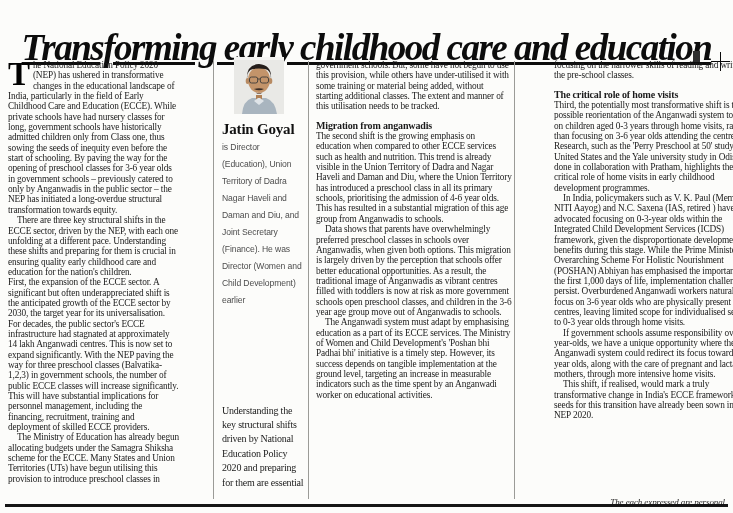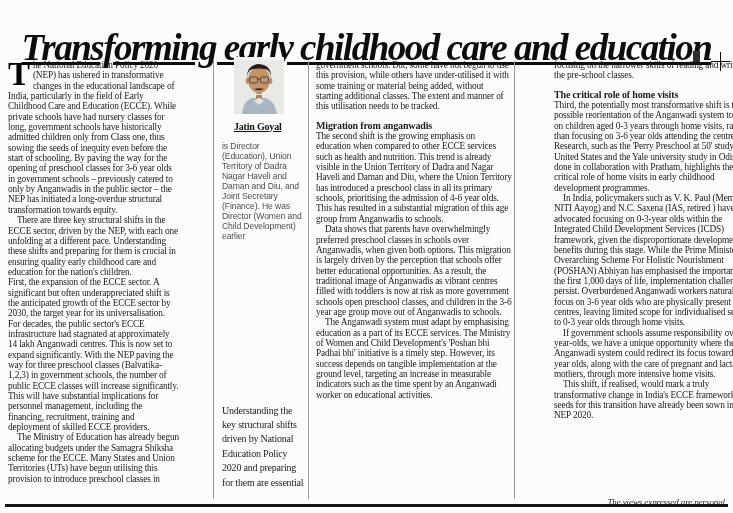--- a/index.html
+++ b/index.html
@@ -30,26 +30,26 @@
   .vdivider{
     position:absolute;top:61px;height:438px;width:1px;background:#9b9b97;
   }
   .vd1{left:213px;} .vd2{left:308px;} .vd3{left:514px;}
   .bio-col{
     position:absolute;left:222px;top:57px;width:84px;height:443px;
     display:flex;flex-direction:column;
   }
   .photo-wrap{margin-left:12px;width:50px;height:57px;}
   .author-name{
-    margin:7px 0 0 12px;font-weight:bold;font-size:10px;
-    text-decoration:underline;color:#111;letter-spacing:-0.2px;
+    margin:7px 0 0 0;font-weight:bold;font-size:15px;
+    color:#111;letter-spacing:-0.2px;
   }
   .author-bio{
-    margin-top:9px;font-family:"Liberation Sans", sans-serif;
-    font-size:8.6px;line-height:10px;color:#4d4d4d;letter-spacing:-0.1px;
+    margin-top:1px;font-family:"Liberation Sans", sans-serif;
+    font-size:8.6px;line-height:17px;color:#4d4d4d;letter-spacing:-0.1px;
   }
   .pull-quote{
     margin-top:auto;font-size:10px;line-height:14.4px;color:#1b1b1b;
     letter-spacing:-0.2px;
   }
   .footer-note{
     position:absolute;right:8px;top:488px;
     font-style:italic;font-size:9px;color:#222;letter-spacing:-0.1px;
   }
   .bottom-rule{
@@ -122,15 +122,15 @@
 
 <div class="col col3">
   <p class="para flush">focusing on the narrower skills of reading and writing in the pre-school classes.</p>
   <h3 class="col-head">The critical role of home visits</h3>
   <p class="para flush">Third, the potentially most transformative shift is the possible reorientation of the Anganwadi system to focus on children aged 0-3 years through home visits, rather than focusing on 3-6 year olds attending the centres. Research, such as the 'Perry Preschool at 50' study in the United States and the Yale university study in Odisha done in collaboration with Pratham, highlights the critical role of home visits in early childhood development programmes.</p>
   <p class="para">In India, policymakers such as V. K. Paul (Member, NITI Aayog) and N.C. Saxena (IAS, retired ) have long advocated focusing on 0-3-year olds within the Integrated Child Development Services (ICDS) framework, given the disproportionate developmental benefits during this stage. While the Prime Minister's Overarching Scheme For Holistic Nourishment (POSHAN) Abhiyan has emphasised the importance of the first 1,000 days of life, implementation challenges persist. Overburdened Anganwadi workers naturally focus on 3-6 year olds who are physically present at the centres, leaving limited scope for individualised services to 0-3 year olds through home visits.</p>
   <p class="para">If government schools assume responsibility over 3-6 year-olds, we have a unique opportunity where the Anganwadi system could redirect its focus towards 0-3 year olds, along with the care of pregnant and lactating mothers, through more intensive home visits.</p>
   <p class="para">This shift, if realised, would mark a truly transformative change in India's ECCE framework. The seeds for this transition have already been sown in the NEP 2020.</p>
 </div>
 
-<p class="footer-note">The views expressed are personal</p>
+<p class="footer-note">The each expressed are personal</p>
 
 <div class="bottom-rule"></div>
 
 </body></html>

